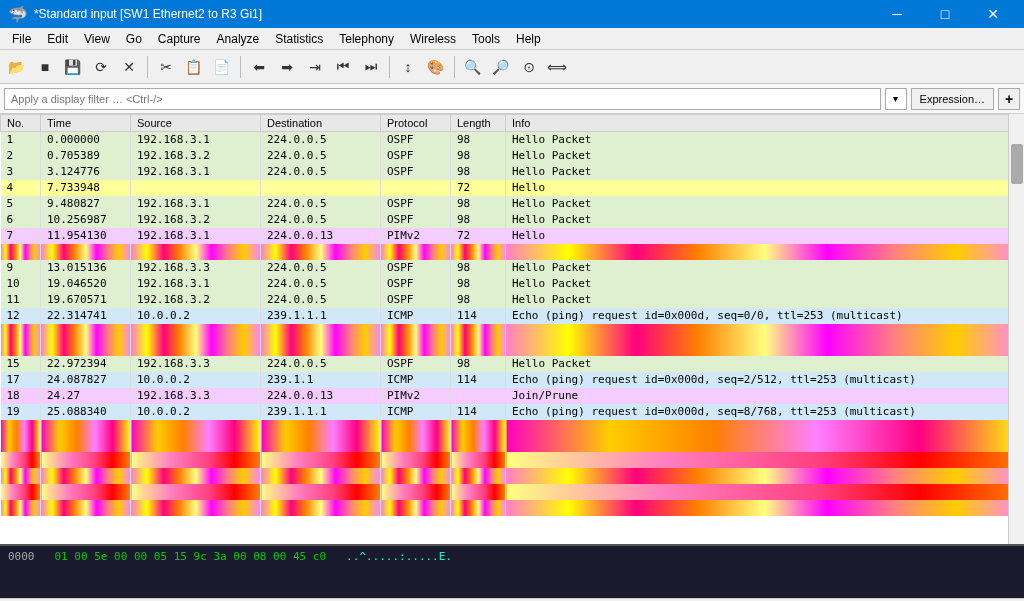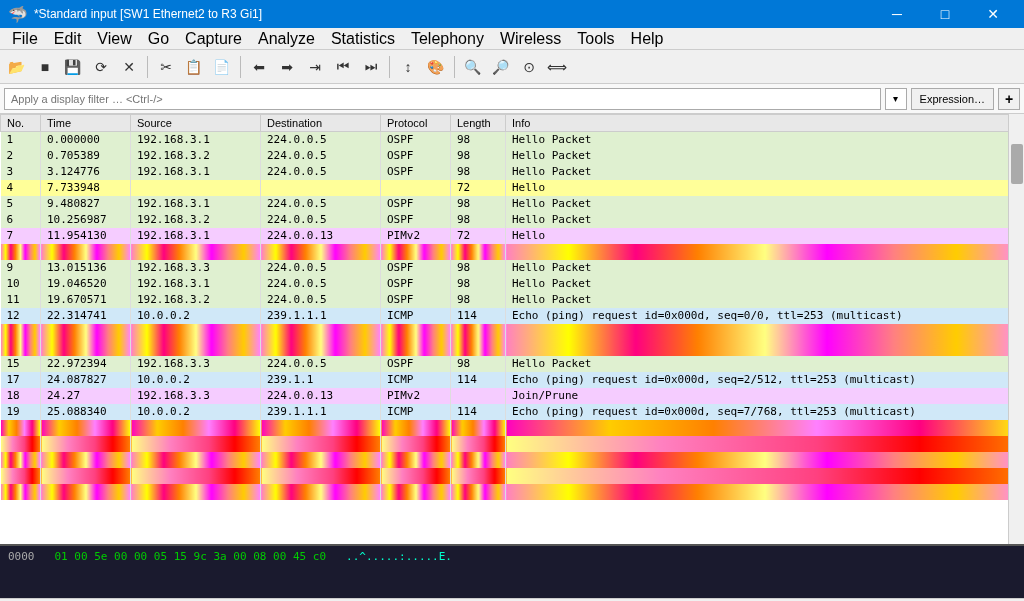--- a/index.html
+++ b/index.html
@@ -28,21 +28,21 @@
       background: #f0f0f0;
       height: 22px;
       display: flex;
       align-items: center;
       border-bottom: 1px solid #ccc;
       padding: 0 4px;
     }
     .menu-item {
       padding: 2px 8px;
       cursor: pointer;
-      font-size: 16px;
+      font-size: 12px;
       color: #000;
       text-align: right;
     }
 
     
     .toolbar {
       background: #f0f0f0;
       height: 34px;
       display: flex;
       align-items: center;
@@ -404,21 +404,30 @@
           <td></td>
           <td>Join/Prune</td>
         </tr>
         <tr style="background: rgb(208, 232, 248);">
           <td>19</td>
           <td>25.088340</td>
           <td>10.0.0.2</td>
           <td>239.1.1.1</td>
           <td>ICMP</td>
           <td>114</td>
-          <td>Echo (ping) request  id=0x000d, seq=7/768, ttl=253 (multicast)</td>
+          <td>Echo (ping) request  id=0x000d, seq=8/768, ttl=253 (multicast)</td>
+        </tr>
+        <tr style="background: linear-gradient(90deg, rgb(255, 0, 192) 0%, rgb(255, 204, 0) 20%, rgb(255, 128, 0) 40%, rgb(255, 128, 255) 60%, rgb(255, 0, 128) 80%, rgb(255, 255, 0) 100%); color: transparent; text-shadow: none;">
+          <td style="background: linear-gradient(90deg, rgb(255, 0, 192) 0%, rgb(255, 204, 0) 20%, rgb(255, 128, 0) 40%, rgb(255, 128, 255) 60%, rgb(255, 0, 128) 80%, rgb(255, 255, 0) 100%); overflow: hidden;">20</td>
+          <td style="background: linear-gradient(90deg, rgb(255, 0, 192) 0%, rgb(255, 204, 0) 20%, rgb(255, 128, 0) 40%, rgb(255, 128, 255) 60%, rgb(255, 0, 128) 80%, rgb(255, 255, 0) 100%); overflow: hidden;">26.091246</td>
+          <td style="background: linear-gradient(90deg, rgb(255, 0, 192) 0%, rgb(255, 204, 0) 20%, rgb(255, 128, 0) 40%, rgb(255, 128, 255) 60%, rgb(255, 0, 128) 80%, rgb(255, 255, 0) 100%); overflow: hidden;">10.0.0.2</td>
+          <td style="background: linear-gradient(90deg, rgb(255, 0, 192) 0%, rgb(255, 204, 0) 20%, rgb(255, 128, 0) 40%, rgb(255, 128, 255) 60%, rgb(255, 0, 128) 80%, rgb(255, 255, 0) 100%); overflow: hidden;">239.1.1</td>
+          <td style="background: linear-gradient(90deg, rgb(255, 0, 192) 0%, rgb(255, 204, 0) 20%, rgb(255, 128, 0) 40%, rgb(255, 128, 255) 60%, rgb(255, 0, 128) 80%, rgb(255, 255, 0) 100%); overflow: hidden;">ICMP</td>
+          <td style="background: linear-gradient(90deg, rgb(255, 0, 192) 0%, rgb(255, 204, 0) 20%, rgb(255, 128, 0) 40%, rgb(255, 128, 255) 60%, rgb(255, 0, 128) 80%, rgb(255, 255, 0) 100%); overflow: hidden;">114</td>
+          <td style="background: linear-gradient(90deg, rgb(255, 0, 192) 0%, rgb(255, 204, 0) 20%, rgb(255, 128, 0) 40%, rgb(255, 128, 255) 60%, rgb(255, 0, 128) 80%, rgb(255, 255, 0) 100%); overflow: hidden;">Echo (ping) request  id=0x000d, seq=4/1024, ttl=253 (multicast)</td>
         </tr>
         <tr style="background: linear-gradient(90deg, rgb(255, 0, 192) 0%, rgb(255, 204, 0) 20%, rgb(255, 128, 0) 40%, rgb(255, 128, 255) 60%, rgb(255, 0, 128) 80%, rgb(255, 255, 0) 100%); color: transparent; text-shadow: none;">
           <td style="background: linear-gradient(90deg, rgb(255, 0, 192) 0%, rgb(255, 204, 0) 20%, rgb(255, 128, 0) 40%, rgb(255, 128, 255) 60%, rgb(255, 0, 128) 80%, rgb(255, 255, 0) 100%); overflow: hidden;">21</td>
           <td style="background: linear-gradient(90deg, rgb(255, 0, 192) 0%, rgb(255, 204, 0) 20%, rgb(255, 128, 0) 40%, rgb(255, 128, 255) 60%, rgb(255, 0, 128) 80%, rgb(255, 255, 0) 100%); overflow: hidden;">27.091219</td>
           <td style="background: linear-gradient(90deg, rgb(255, 0, 192) 0%, rgb(255, 204, 0) 20%, rgb(255, 128, 0) 40%, rgb(255, 128, 255) 60%, rgb(255, 0, 128) 80%, rgb(255, 255, 0) 100%); overflow: hidden;">10.0.0.2</td>
           <td style="background: linear-gradient(90deg, rgb(255, 0, 192) 0%, rgb(255, 204, 0) 20%, rgb(255, 128, 0) 40%, rgb(255, 128, 255) 60%, rgb(255, 0, 128) 80%, rgb(255, 255, 0) 100%); overflow: hidden;">239.1.1</td>
           <td style="background: linear-gradient(90deg, rgb(255, 0, 192) 0%, rgb(255, 204, 0) 20%, rgb(255, 128, 0) 40%, rgb(255, 128, 255) 60%, rgb(255, 0, 128) 80%, rgb(255, 255, 0) 100%); overflow: hidden;">ICMP</td>
           <td style="background: linear-gradient(90deg, rgb(255, 0, 192) 0%, rgb(255, 204, 0) 20%, rgb(255, 128, 0) 40%, rgb(255, 128, 255) 60%, rgb(255, 0, 128) 80%, rgb(255, 255, 0) 100%); overflow: hidden;">114</td>
           <td style="background: linear-gradient(90deg, rgb(255, 0, 192) 0%, rgb(255, 204, 0) 20%, rgb(255, 128, 0) 40%, rgb(255, 128, 255) 60%, rgb(255, 0, 128) 80%, rgb(255, 255, 0) 100%); overflow: hidden;">Echo (ping) request  id=0x000d, seq=5/1280, ttl=253 (multicast)</td>
         </tr>

